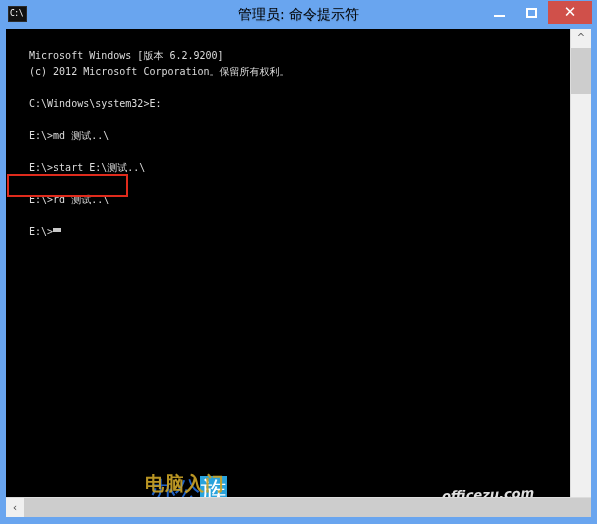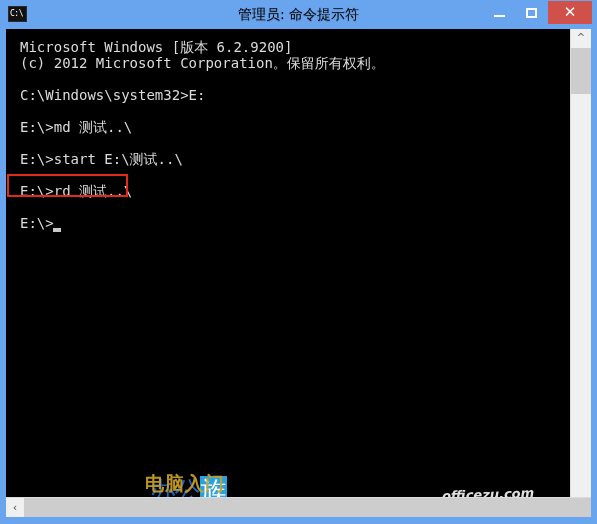--- a/index.html
+++ b/index.html
@@ -99,23 +99,23 @@
     top: 29px;
     width: 564px;
     height: 468px;
     background: #000000;
     overflow: hidden;
   }
   #console-text {
     position: absolute;
     left: 7px;
     top: 3px;
-    margin: 7px;
+    margin: 16px;
     font-family: "DejaVu Sans Mono", "Liberation Mono", monospace;
-    font-size: 14px;
+    font-size: 10px;
     line-height: 16px;
     color: #dcdcdc;
     white-space: pre;
     letter-spacing: 0px;
   }
   .cursor {
     display: inline-block;
     width: 8px;
     height: 4px;
     background: #c8c8c8;

